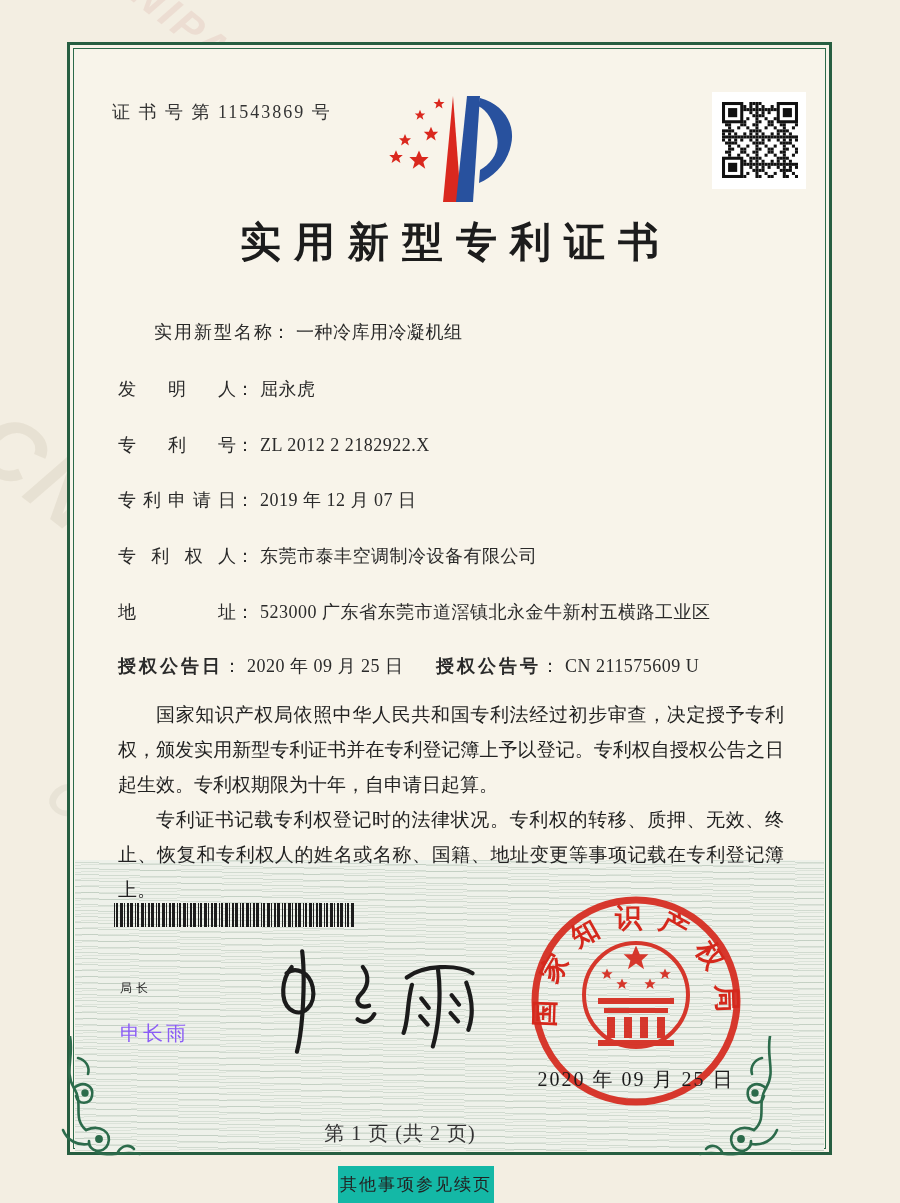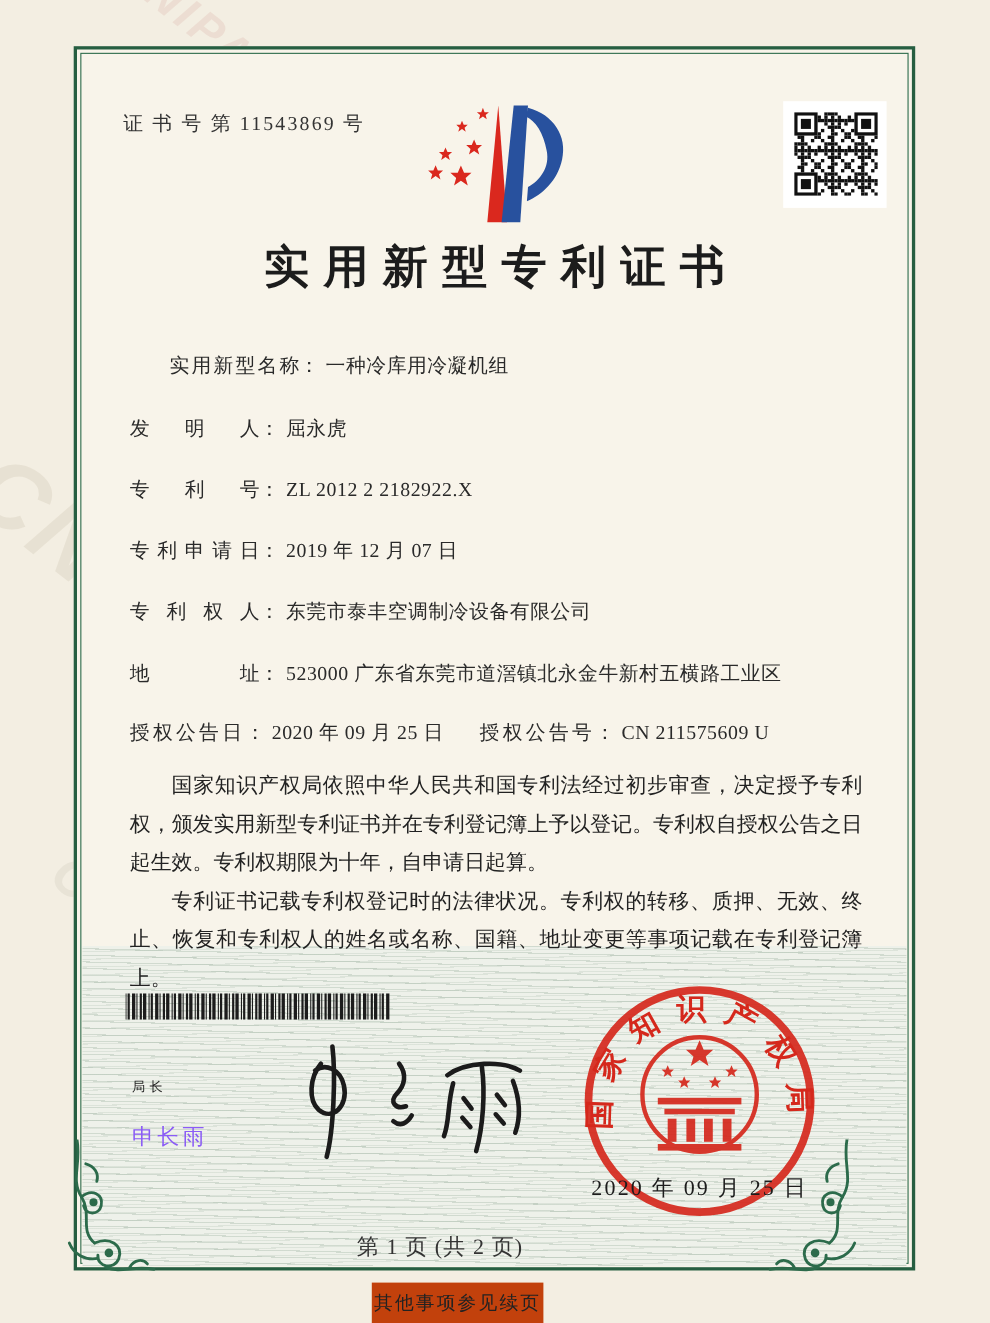--- a/index.html
+++ b/index.html
@@ -22,31 +22,31 @@
   .cert-no{position:absolute;left:112px;top:100px;font-size:18px;letter-spacing:2px;color:#333;}
   .title{position:absolute;left:67px;top:215px;width:765px;text-align:center;
          font-size:41px;font-weight:bold;letter-spacing:13px;padding-left:13px;
          box-sizing:border-box;color:#1c1c1c;}
   .qr-patch{position:absolute;left:712px;top:92px;width:94px;height:97px;background:#ffffff;}
   .field-row{position:absolute;left:118px;width:670px;font-size:18px;color:#2a2a2a;white-space:nowrap;}
   .f-label{display:inline-block;width:118px;text-align:justify;text-align-last:justify;vertical-align:bottom;}
   .f-colon{display:inline-block;}
   .f-value{margin-left:6px;letter-spacing:.5px;}
   .grant-group2{position:absolute;left:318px;top:0;white-space:nowrap;}
-  .g-label{letter-spacing:3px;}
+  .g-label{letter-spacing:3px;font-weight:bold;}
   .body-text{position:absolute;left:118px;top:697px;width:666px;font-size:19px;
              line-height:35px;text-align:justify;color:#222;}
   .body-text p{margin:0;text-indent:2em;}
   .sign-title{position:absolute;left:120px;top:980px;font-size:12px;letter-spacing:4px;
               font-family:"Liberation Sans","DejaVu Sans",sans-serif;color:#222;}
   .sign-name{position:absolute;left:120px;top:1020px;font-size:20px;letter-spacing:3px;
              font-family:"Liberation Sans","DejaVu Sans",sans-serif;color:#8b5cf6;}
   .page-info{position:absolute;left:300px;top:1120px;width:200px;text-align:center;
              font-size:20px;letter-spacing:1px;color:#333;}
-  .note-patch{position:absolute;left:338px;top:1166px;width:156px;height:37px;background:#c2410c;
+  .note-patch{position:absolute;left:338px;top:1166px;width:156px;height:37px;background:#14b8a6;
               text-align:center;line-height:37px;font-size:17px;letter-spacing:2px;color:#222;}
   svg{display:block;}
 </style>
 </head>
 <body>
 
 <span class="wm" style="left:95px;top:-12px;font-size:42px;color:rgba(225,195,185,.38);">CNIPA</span>
 <span class="wm" style="left:543px;top:318px;font-size:58px;color:rgba(205,195,175,.35);">CNIPA</span>
 <span class="wm" style="left:-45px;top:468px;font-size:88px;color:rgba(205,195,175,.30);">CNIPA</span>
 <span class="wm" style="left:35px;top:812px;font-size:48px;color:rgba(200,195,180,.25);">CNIPA</span>

